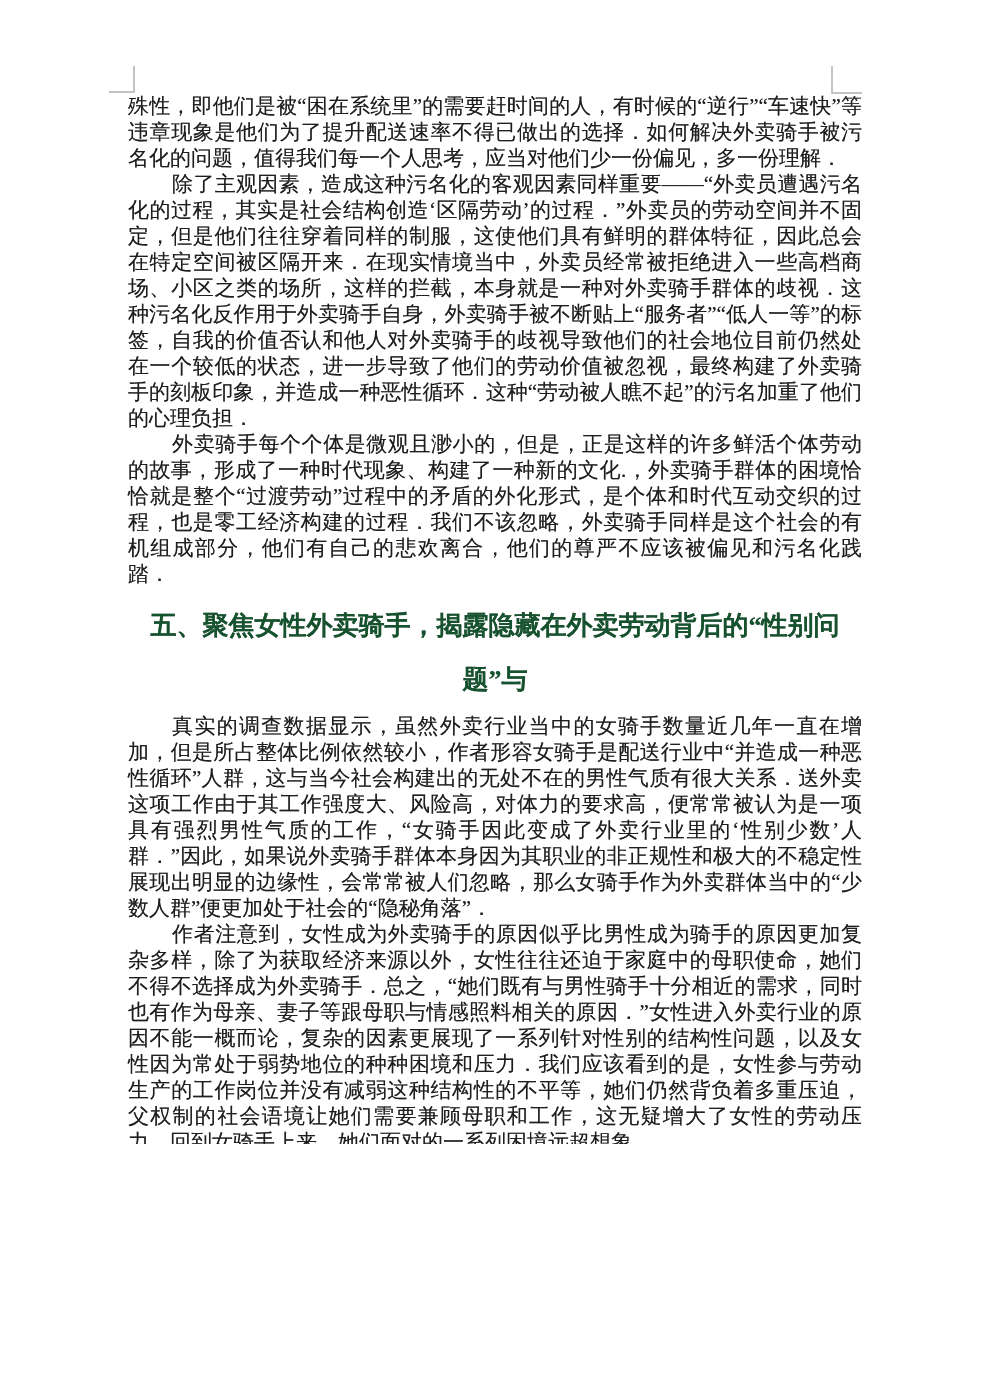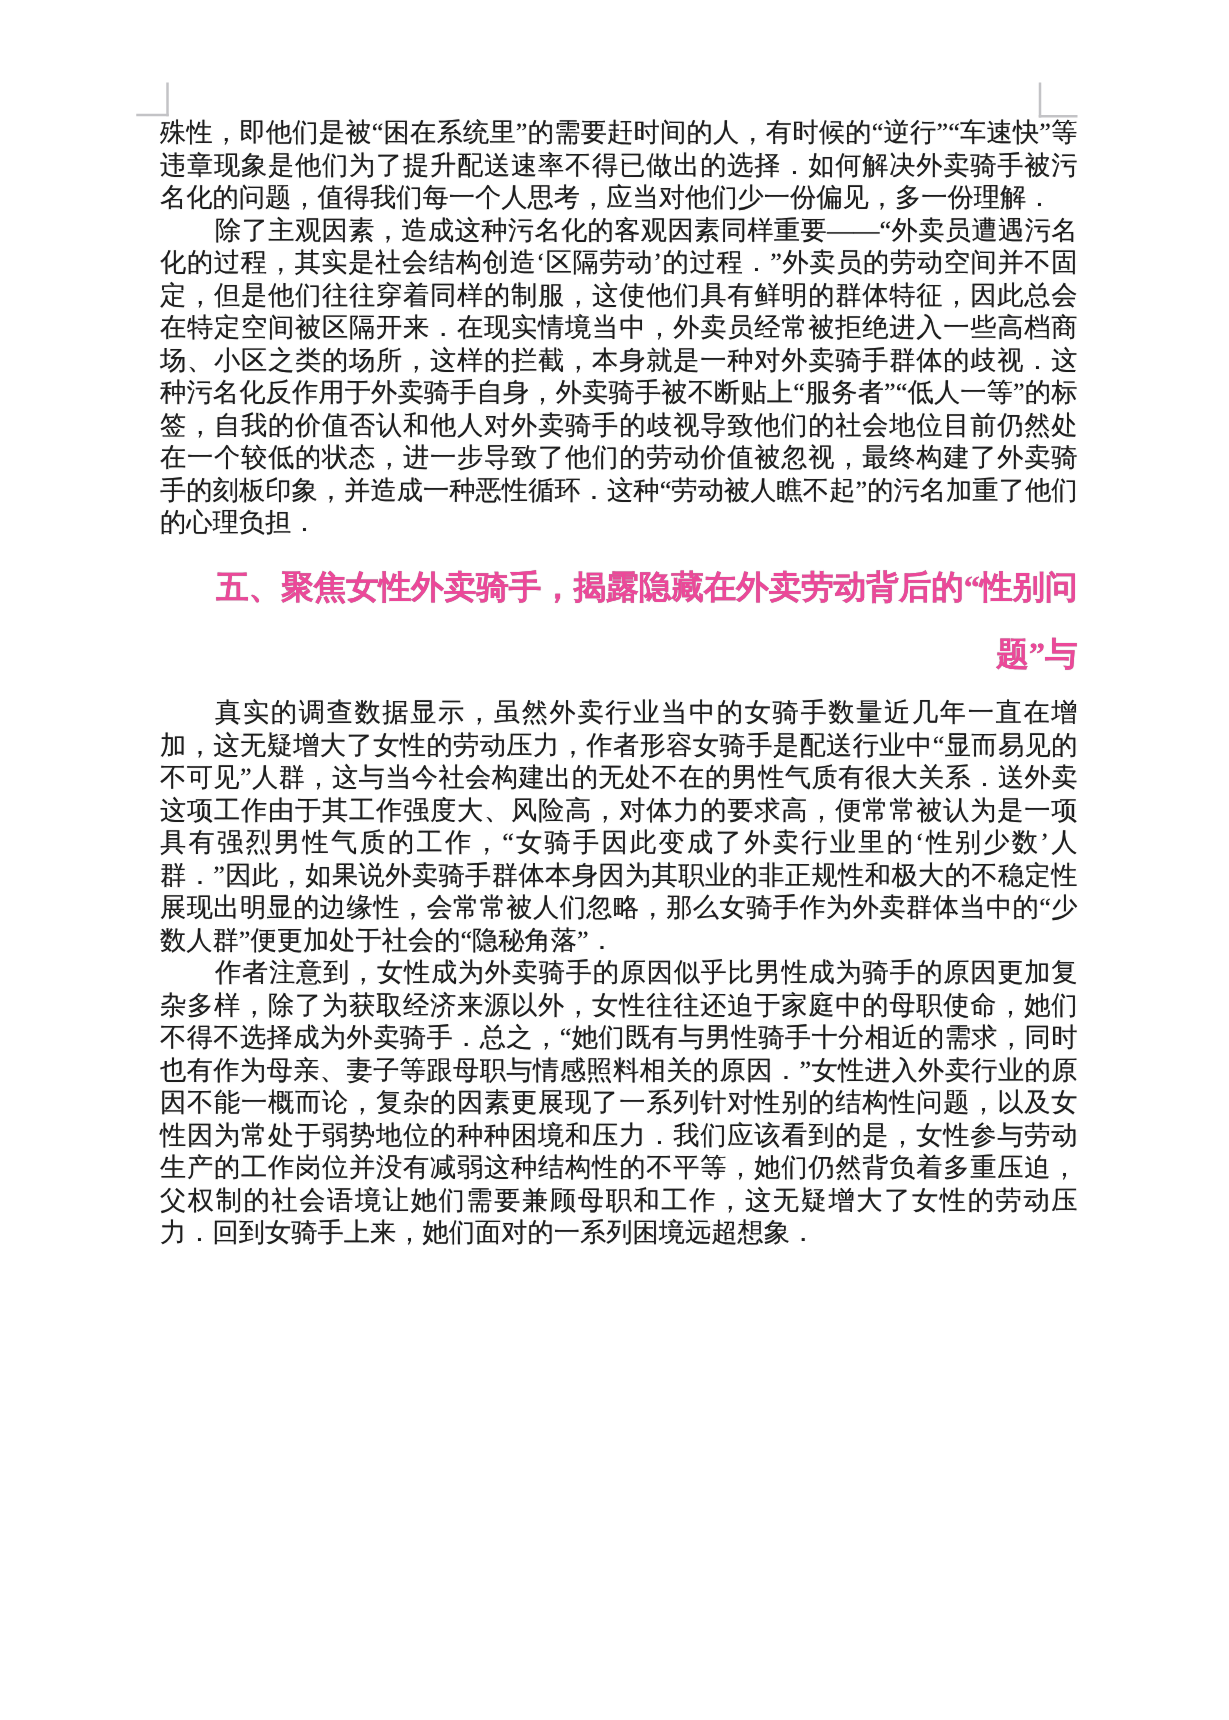--- a/index.html
+++ b/index.html
@@ -32,22 +32,22 @@
     text-indent: 2.1em;
   }
   .text-area p.no-indent {
     text-indent: 0;
   }
   .heading {
     margin: 12px 0 6px 0;
     font-size: 26px;
     font-weight: bold;
     line-height: 54px;
-    text-align: right;
-    color: #ec4899;
+    text-align: center;
+    color: #14532d;
   }
   .heading .hline {
     display: block;
   }
   .crop-mark {
     position: absolute;
     box-sizing: border-box;
   }
   .crop-mark.tl {
     left: 109px; top: 66px; width: 26px; height: 27px;
@@ -96,26 +96,27 @@
 <div class="page">
 
   <div class="crop-mark tl"></div>
   <div class="crop-mark tr"></div>
   <div class="crop-mark bl"></div>
   <div class="crop-mark br"></div>
 
   <div class="text-area">
     <p class="no-indent">殊性，即他们是被“困在系统里”的需要赶时间的人，有时候的“逆行”“车速快”等违章现象是他们为了提升配送速率不得已做出的选择．如何解决外卖骑手被污名化的问题，值得我们每一个人思考，应当对他们少一份偏见，多一份理解．</p>
     <p>除了主观因素，造成这种污名化的客观因素同样重要——“外卖员遭遇污名化的过程，其实是社会结构创造‘区隔劳动’的过程．”外卖员的劳动空间并不固定，但是他们往往穿着同样的制服，这使他们具有鲜明的群体特征，因此总会在特定空间被区隔开来．在现实情境当中，外卖员经常被拒绝进入一些高档商场、小区之类的场所，这样的拦截，本身就是一种对外卖骑手群体的歧视．这种污名化反作用于外卖骑手自身，外卖骑手被不断贴上“服务者”“低人一等”的标签，自我的价值否认和他人对外卖骑手的歧视导致他们的社会地位目前仍然处在一个较低的状态，进一步导致了他们的劳动价值被忽视，最终构建了外卖骑手的刻板印象，并造成一种恶性循环．这种“劳动被人瞧不起”的污名加重了他们的心理负担．</p>
+    <p>外卖骑手每个个体是微观且渺小的，但是，正是这样的许多鲜活个体劳动的故事，形成了一种时代现象、构建了一种新的文化.，外卖骑手群体的困境恰恰就是整个“过渡劳动”过程中的矛盾的外化形式，是个体和时代互动交织的过程，也是零工经济构建的过程．我们不该忽略，外卖骑手同样是这个社会的有机组成部分，他们有自己的悲欢离合，他们的尊严不应该被偏见和污名化践踏．</p>
 
     <h2 class="heading">
       <span class="hline">五、聚焦女性外卖骑手，揭露隐藏在外卖劳动背后的“性别问题”与</span>
     </h2>
 
-    <p>真实的调查数据显示，虽然外卖行业当中的女骑手数量近几年一直在增加，这无疑增大了女性的劳动压力，作者形容女骑手是配送行业中“显而易见的不可见”人群，这与当今社会构建出的无处不在的男性气质有很大关系．送外卖这项工作由于其工作强度大、风险高，对体力的要求高，便常常被认为是一项具有强烈男性气质的工作，“女骑手因此变成了外卖行业里的‘性别少数’人群．”因此，如果说外卖骑手群体本身因为其职业的非正规性和极大的不稳定性展现出明显的边缘性，会常常被人们忽略，那么女骑手作为外卖群体当中的“少数人群”便更加处于社会的“隐秘角落”．</p>
+    <p>真实的调查数据显示，虽然外卖行业当中的女骑手数量近几年一直在增加，但是所占整体比例依然较小，作者形容女骑手是配送行业中“并造成一种恶性循环”人群，这与当今社会构建出的无处不在的男性气质有很大关系．送外卖这项工作由于其工作强度大、风险高，对体力的要求高，便常常被认为是一项具有强烈男性气质的工作，“女骑手因此变成了外卖行业里的‘性别少数’人群．”因此，如果说外卖骑手群体本身因为其职业的非正规性和极大的不稳定性展现出明显的边缘性，会常常被人们忽略，那么女骑手作为外卖群体当中的“少数人群”便更加处于社会的“隐秘角落”．</p>
     <p>作者注意到，女性成为外卖骑手的原因似乎比男性成为骑手的原因更加复杂多样，除了为获取经济来源以外，女性往往还迫于家庭中的母职使命，她们不得不选择成为外卖骑手．总之，“她们既有与男性骑手十分相近的需求，同时也有作为母亲、妻子等跟母职与情感照料相关的原因．”女性进入外卖行业的原因不能一概而论，复杂的因素更展现了一系列针对性别的结构性问题，以及女性因为常处于弱势地位的种种困境和压力．我们应该看到的是，女性参与劳动生产的工作岗位并没有减弱这种结构性的不平等，她们仍然背负着多重压迫，父权制的社会语境让她们需要兼顾母职和工作，这无疑增大了女性的劳动压力．回到女骑手上来，她们面对的一系列困境远超想象．</p>
   </div>
 
   <div class="page-edge">
     <div class="notches"></div>
   </div>
 
 </div>
 
 </body></html>

